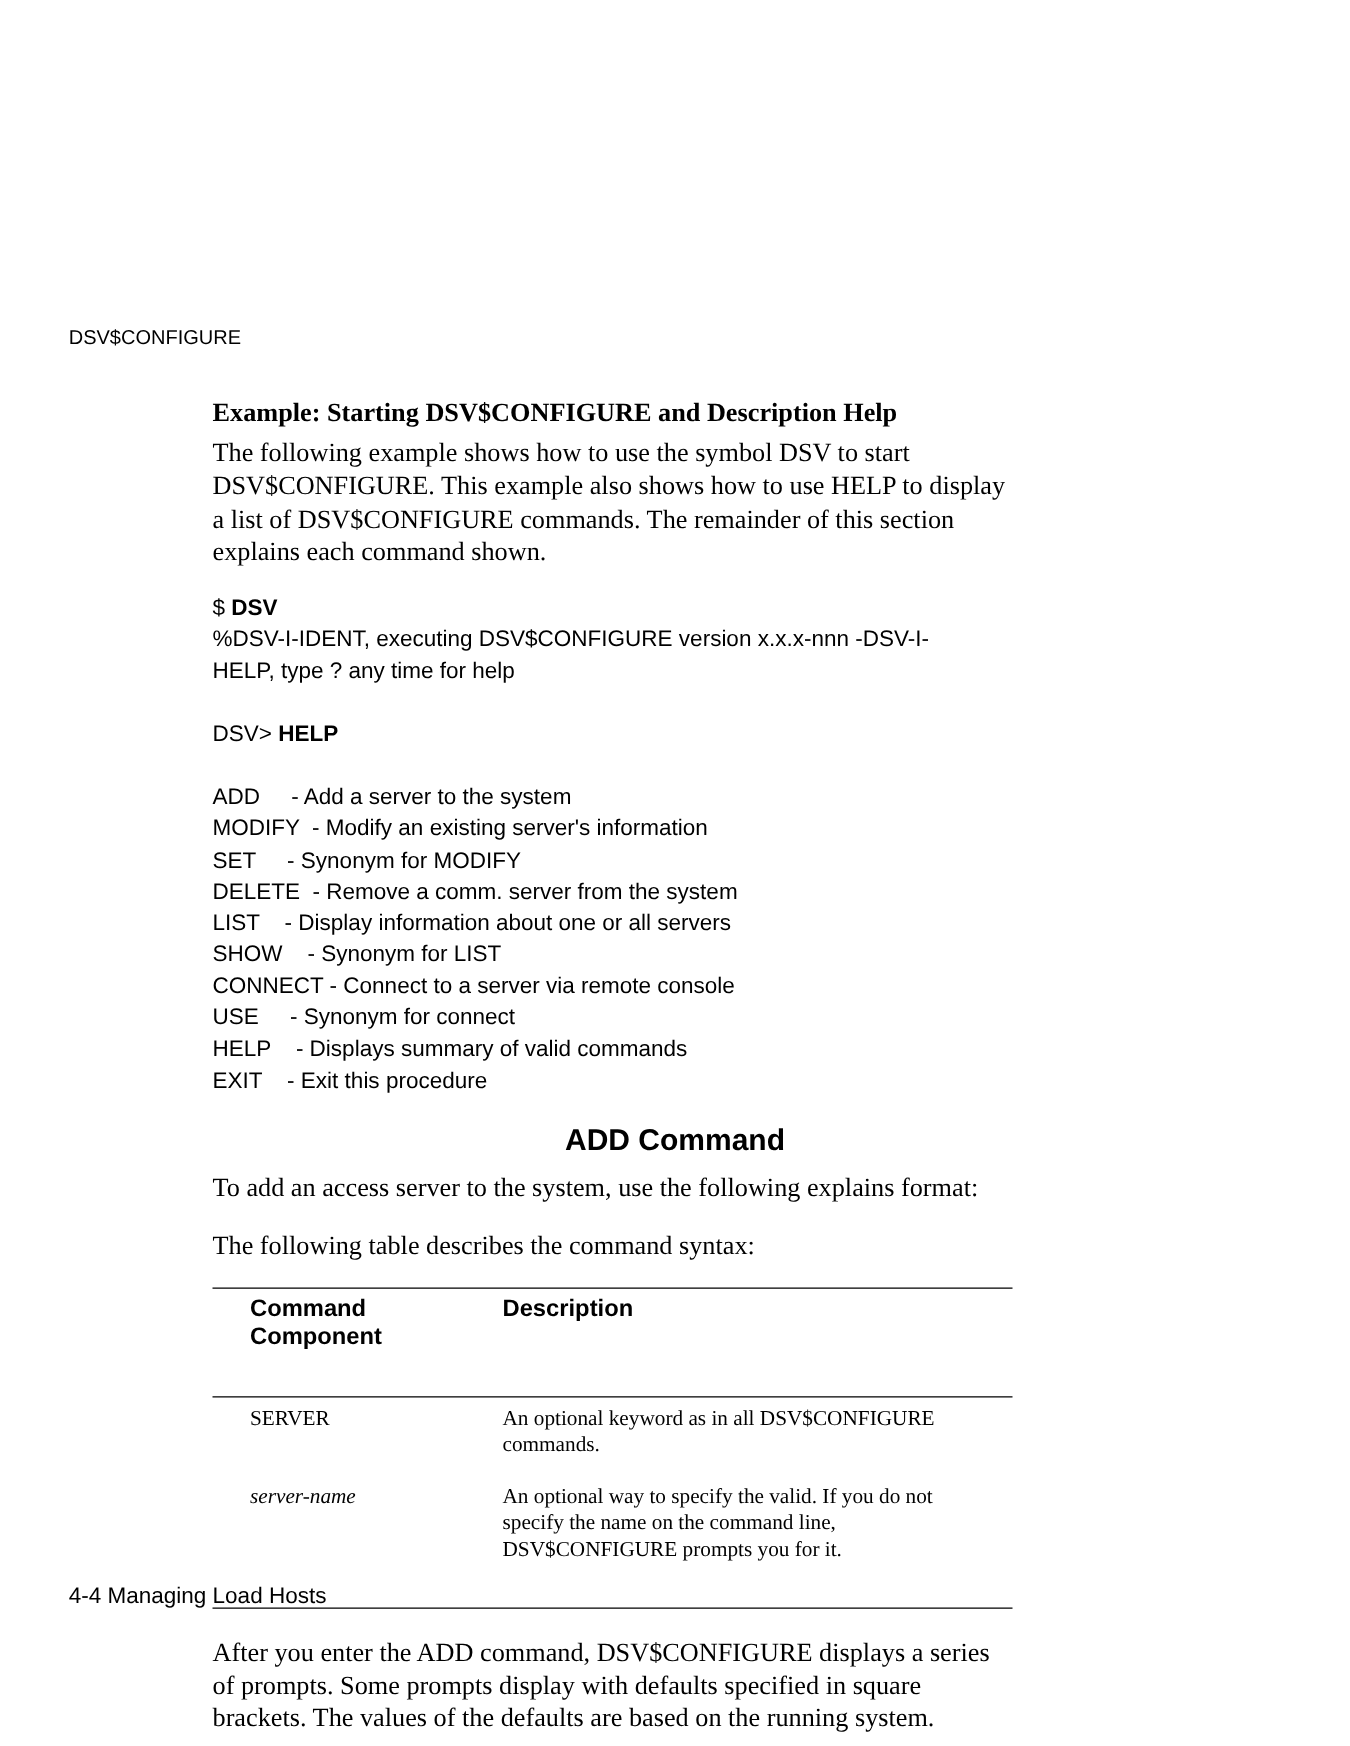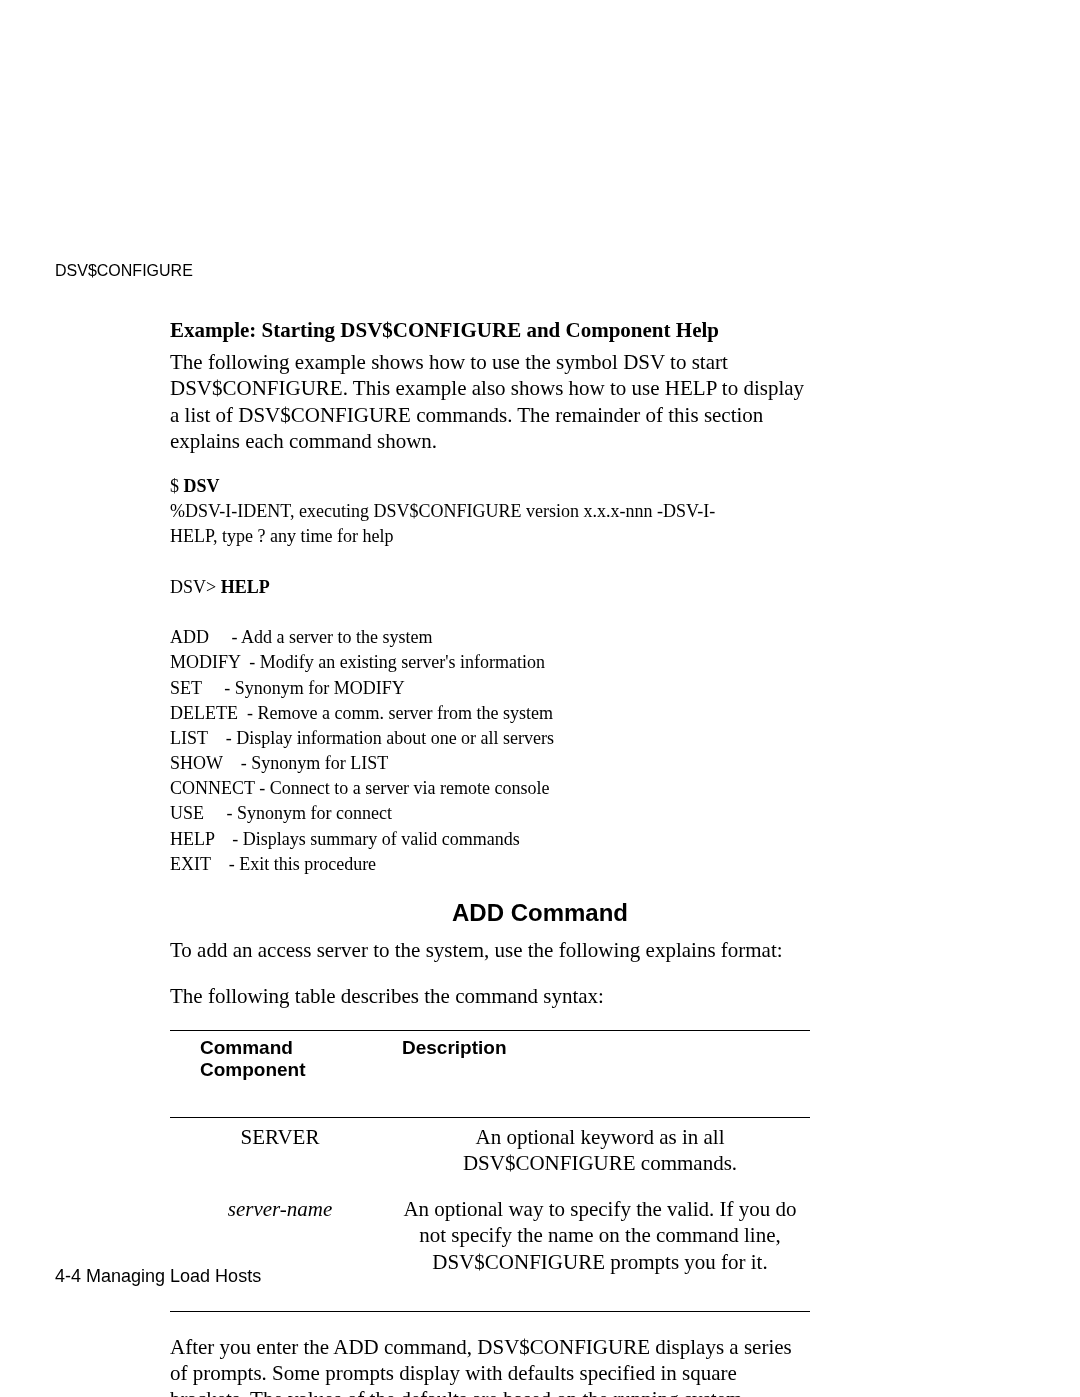--- a/index.html
+++ b/index.html
@@ -35,21 +35,21 @@
     font-size: 21px;
     margin: 0 0 6px 0;
   }
   .para {
     font-family: Liberation Serif, serif;
     font-size: 21px;
     line-height: 1.25;
     margin: 0 0 20px 0;
   }
   .mono {
-    font-family: Liberation Serif, serif;
+    font-family: Liberation Sans, sans-serif;
     font-size: 18px;
     line-height: 1.40;
     white-space: pre;
     margin: 0 0 22px 0;
   }
   .mono b { font-weight: bold; }
   .mono i { font-style: italic; }
   .section-head {
     font-family: Arial, Helvetica, sans-serif;
     font-weight: bold;
@@ -66,23 +66,23 @@
     font-family: Arial, Helvetica, sans-serif;
     font-weight: bold;
     font-size: 19px;
     text-align: left;
     vertical-align: top;
     padding: 6px 12px 14px 30px;
   }
   table.syntax th.col1 { width: 160px; }
   table.syntax td {
     font-family: "Times New Roman", Times, serif;
-    font-size: 21px;
+    font-size: 17px;
     line-height: 1.25;
-    text-align: center;
+    text-align: left;
     vertical-align: top;
     padding: 6px 12px 14px 30px;
   }
   .rule {
     border: none;
     border-top: 1px solid #000;
     margin: 0;
   }
   .footer {
     position: absolute;
@@ -95,21 +95,21 @@
 </style>
 </head>
 <body>
 
 <div class="page">
 
   <div class="running-head">DSV$CONFIGURE</div>
 
   <div class="body-col">
 
-    <p class="example-title">Example: Starting DSV$CONFIGURE and Component Help</p>
+    <p class="example-title">Example: Starting DSV$CONFIGURE and Description Help</p>
 
     <p class="para">The following example shows how to use the symbol DSV to start DSV$CONFIGURE. This example also shows how to use HELP to display a list of DSV$CONFIGURE commands. The remainder of this section explains each command shown.</p>
 
     <div class="mono"><span>$ </span><b>DSV</b>
 <span>%DSV-I-IDENT, executing DSV$CONFIGURE version x.x.x-nnn -DSV-I-
 HELP, type ? any time for help</span>
 
 <span>DSV&gt; </span><b>HELP</b>
 
 <span>ADD     - Add a server to the system

